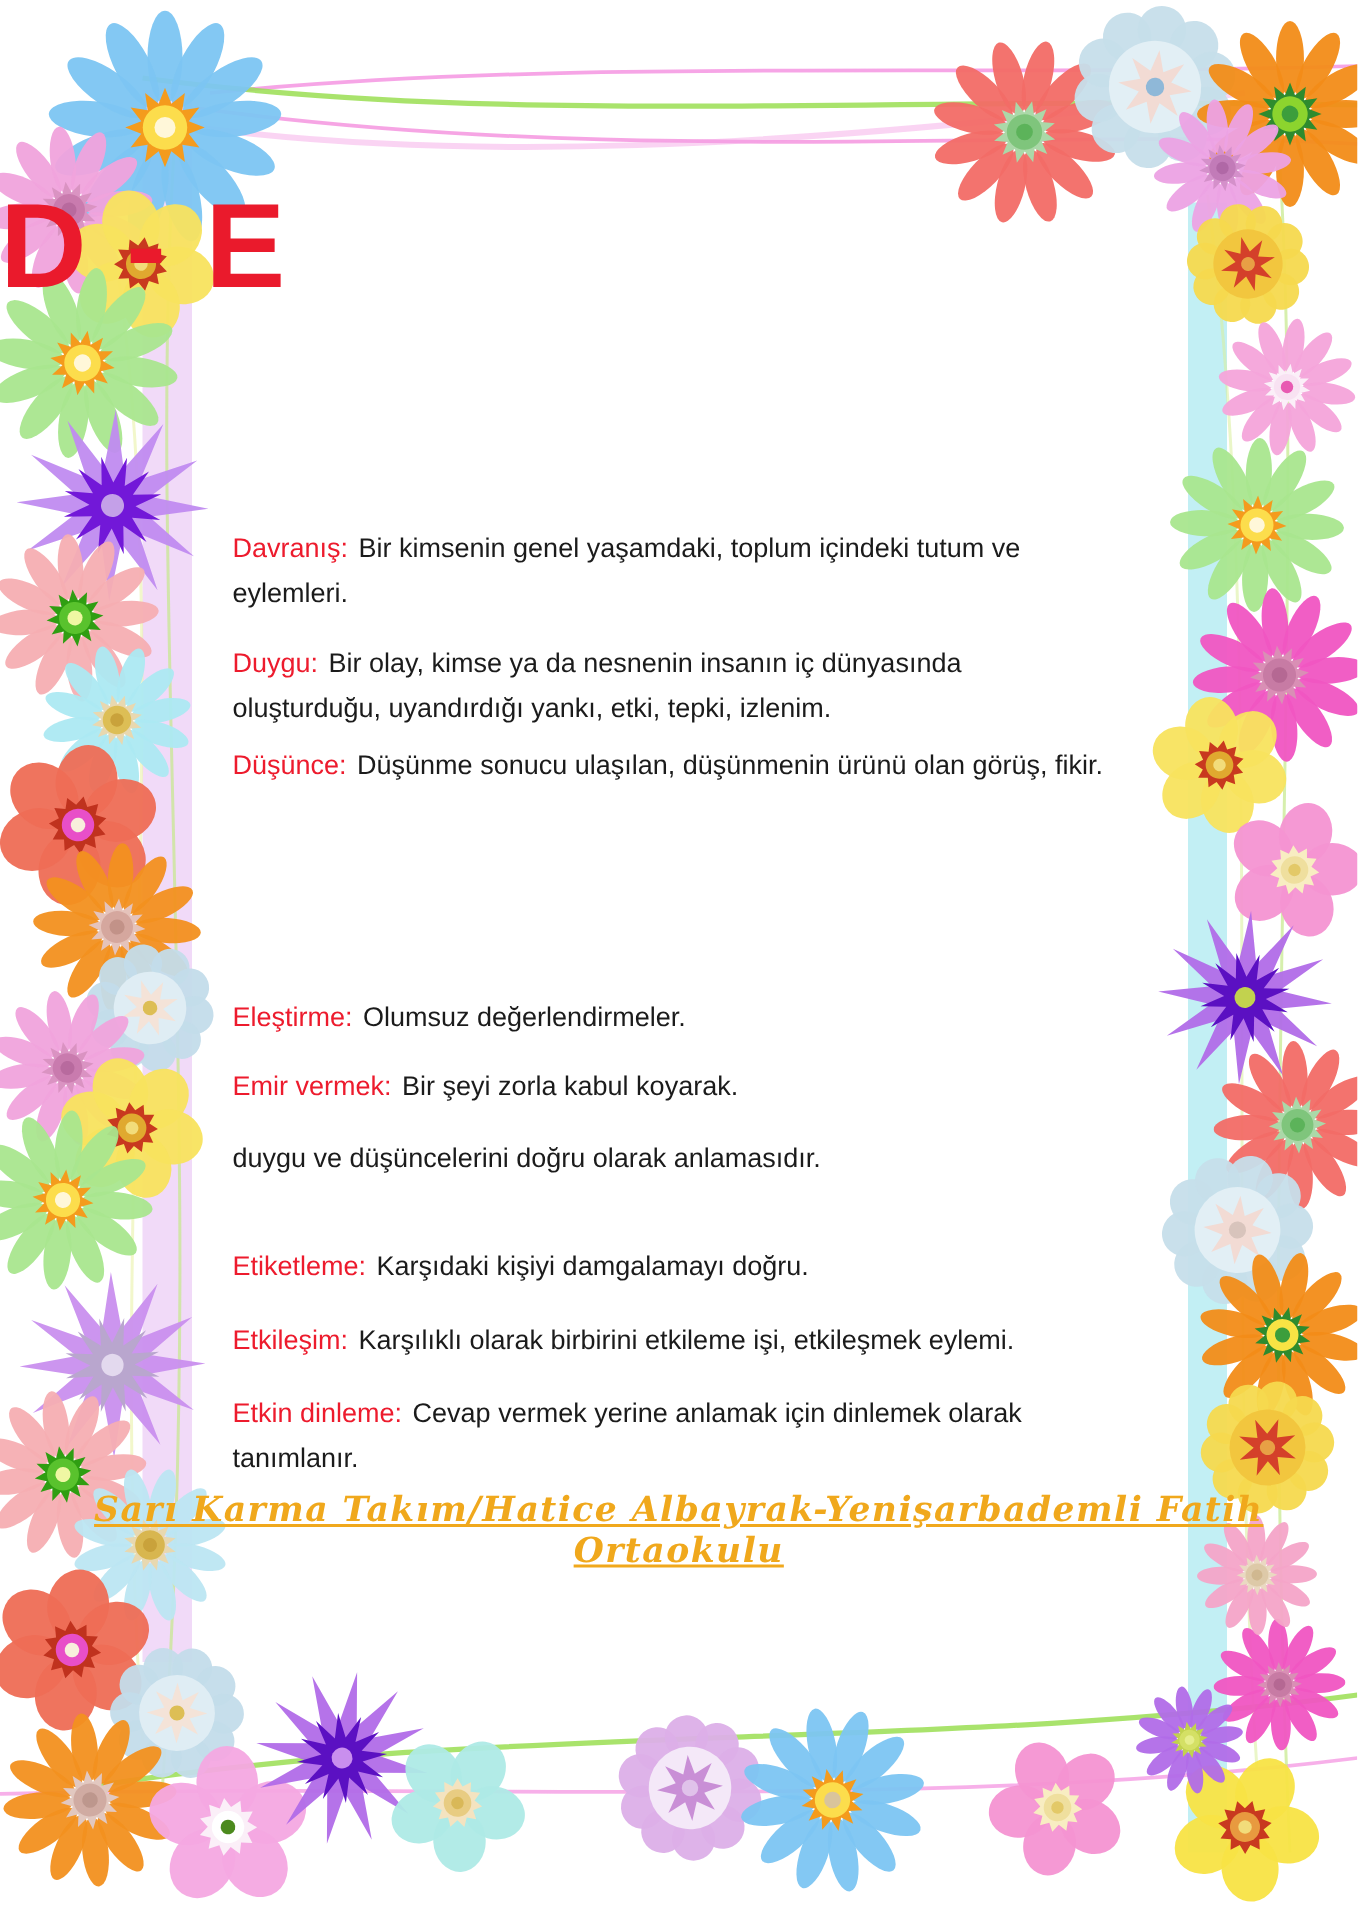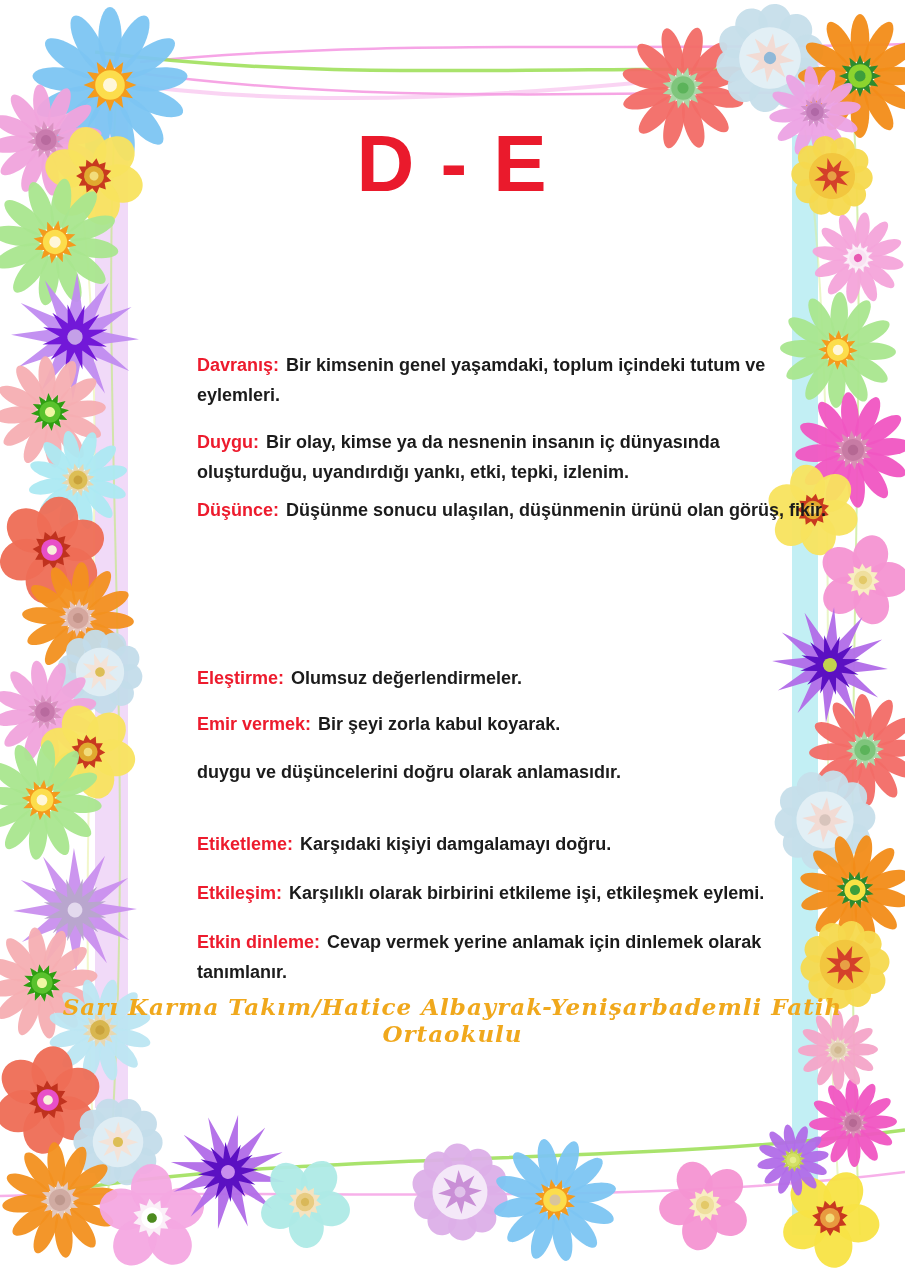--- a/index.html
+++ b/index.html
@@ -9,33 +9,33 @@
     font-family:"Liberation Sans", sans-serif;
   }
   .stripe { position:absolute; z-index:1; }
   .stripe-left  { left:95px;  top:60px;  width:33px; height:1048px; background:var(--left-stripe,#F1DAF8); }
   .stripe-right { left:792px; top:135px; width:26px; height:1100px; background:var(--right-stripe,#C2EFF4); }
   .ribbons { position:absolute; left:0; top:0; z-index:2; }
   #flower-layer { position:absolute; left:0; top:0; width:905px; height:1280px; z-index:3; }
   #flower-layer svg { position:absolute; }
   .title {
     position:absolute; z-index:4; left:0; top:124px; width:905px;
-    text-align:center; font-size:80px; font-weight:bold; line-height:80px;
+    font-size:80px; font-weight:bold; line-height:80px;
     color:var(--title-red,#EA1A2C); letter-spacing:2px;
   }
   .entry { position:absolute; z-index:4; left:155px; }
   .line {
-    font-size:18px; font-weight:bold; line-height:30px;
-    color:#1b1b1b; white-space:nowrap;margin-left:42px;
+    font-size:18px; font-weight:normal; line-height:30px;
+    color:#1b1b1b; white-space:nowrap;
   }
   .term { color:var(--term-red,#ED1B2D); margin-right:7px; }
   .footer {
     position:absolute; z-index:4; left:0; top:993px; width:905px; text-align:center;
     font-family:"DejaVu Serif", serif; font-style:italic; font-weight:bold;
-    font-size:23px; color:var(--footer-gold,#F0A81C); letter-spacing:1px;
+    font-size:23px; color:var(--footer-gold,#F0A81C); letter-spacing:1px;text-decoration:underline;
   }
 </style>
 </head>
 <body>
 
 <div class="page">
 
   <div class="stripe stripe-left"></div>
   <div class="stripe stripe-right"></div>
 

